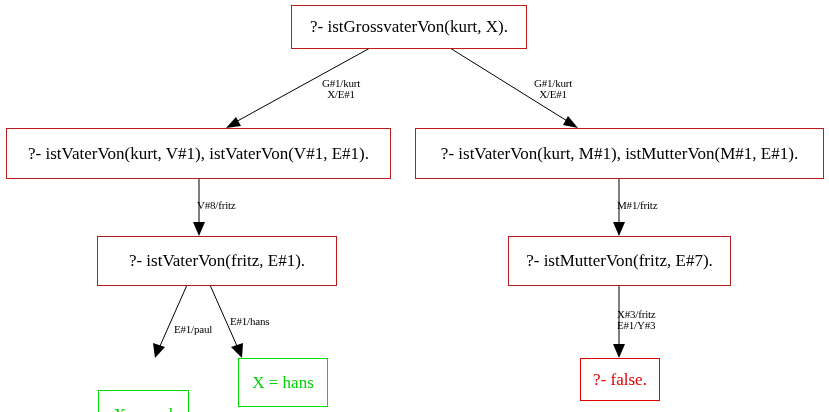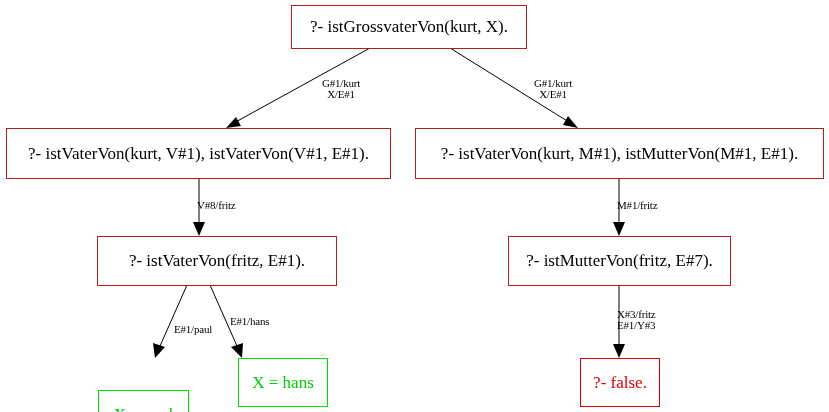--- a/index.html
+++ b/index.html
@@ -55,21 +55,21 @@
 <div class="node" style="left:415px; top:128px; width:409px; height:51px;">?- istVaterVon(kurt, M#1), istMutterVon(M#1, E#1).</div>
 
 <div class="node" style="left:97px; top:236px; width:240px; height:50px;">?- istVaterVon(fritz, E#1).</div>
 
 <div class="node" style="left:508px; top:236px; width:223px; height:50px;">?- istMutterVon(fritz, E#7).</div>
 
 <div class="node success" style="left:98px; top:358px; width:91px; height:49px;margin-top:32px;">X = paul</div>
 
 <div class="node success" style="left:210px; top:358px; width:90px; height:49px;margin-left:28px;">X = hans</div>
 
-<div class="node fail" style="left:580px; top:358px; width:80px; height:49px;">?- false.</div>
+<div class="node fail" style="left:580px; top:358px; width:80px; height:43px;">?- false.</div>
 
 <div class="elabel" style="left:318px; top:78px; width:46px;">
   <div>G#1/kurt</div>
   <div>X/E#1</div>
 </div>
 
 <div class="elabel" style="left:530px; top:78px; width:46px;">
   <div>G#1/kurt</div>
   <div>X/E#1</div>
 </div>

